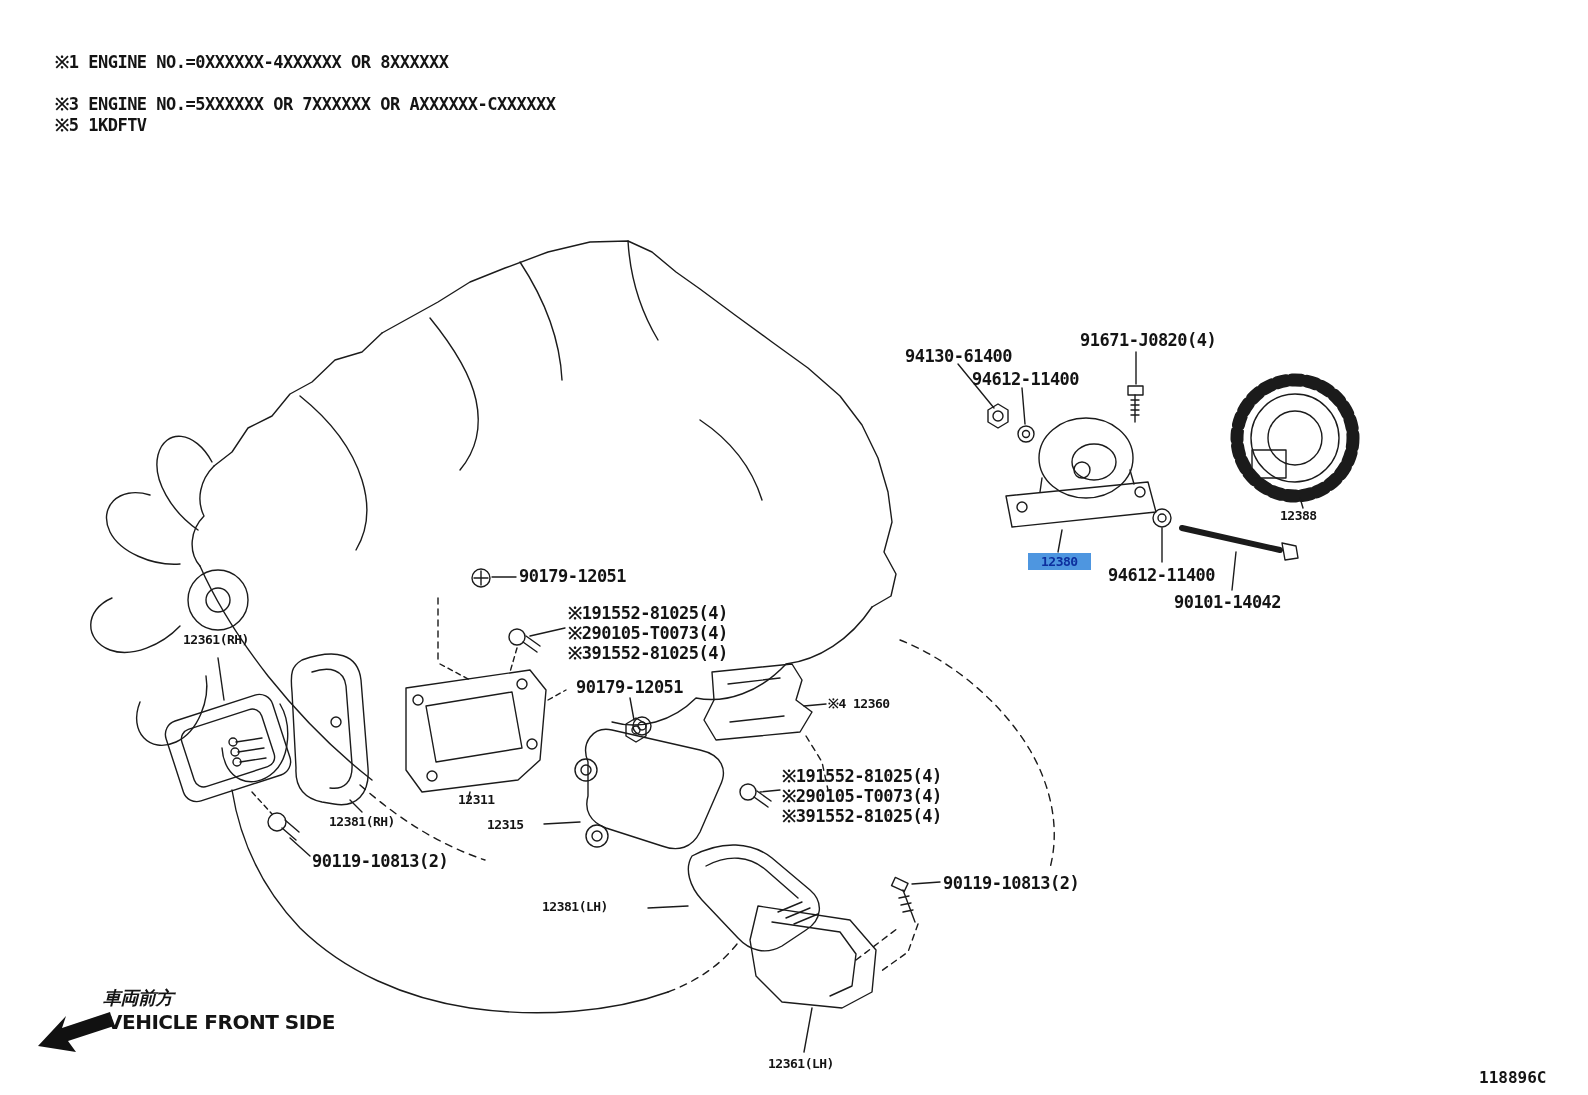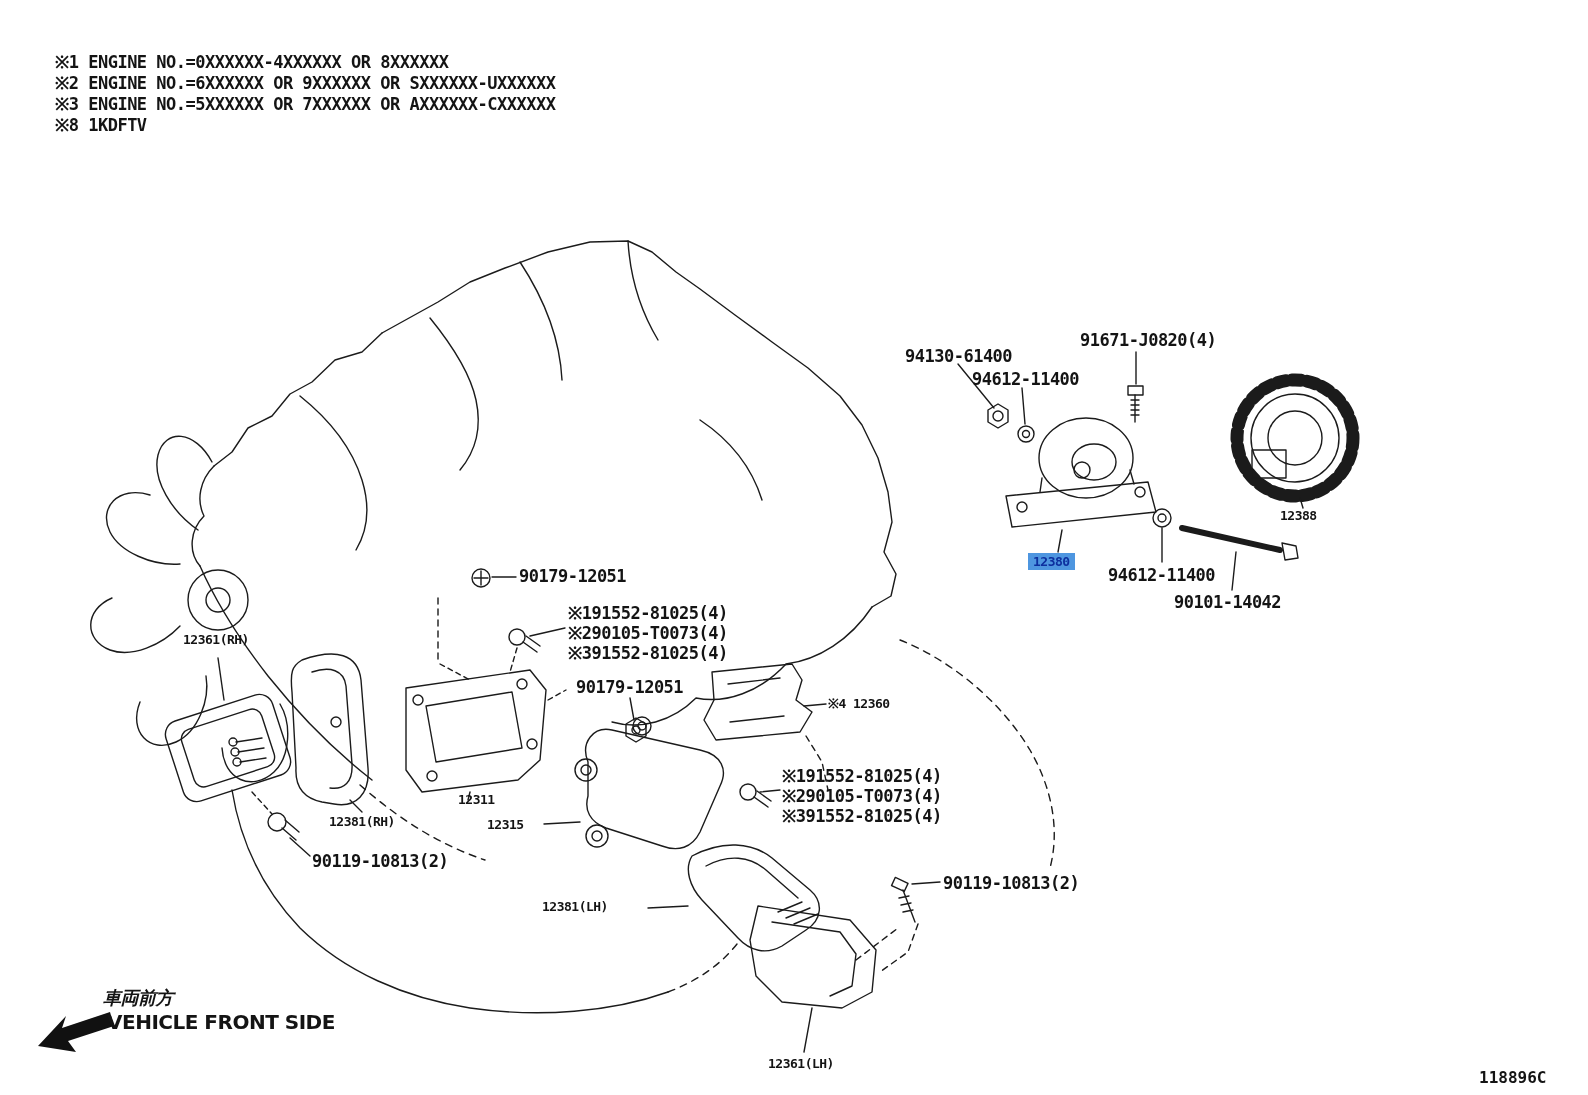--- a/index.html
+++ b/index.html
@@ -16,21 +16,21 @@
     white-space:nowrap;
     font:bold 17px "DejaVu Sans Mono",monospace;
     color:#141414;
     z-index:5;
     letter-spacing:-0.5px;
   }
   .big{font-size:13px;}
   .hl{
     background:#4e96e0;
     color:#0d2f9e;
-    padding:1px 5px;
+    padding:1px 13px;
   }
   .note{
     position:absolute;left:55px;
     font:bold 17px "DejaVu Sans Mono",monospace;
     color:#141414;white-space:nowrap;z-index:5;
     letter-spacing:-0.5px;
   }
   .jp{font-family:"DejaVu Sans",sans-serif;font-weight:bold;font-size:18px;font-style:italic;}
   .code{
     position:absolute;left:1479px;top:1068px;
@@ -176,23 +176,22 @@
       <path d="M 918,924 L 908,952 L 880,972" stroke-dasharray="6 5"></path>
 
       <path d="M 440,664 L 470,680" stroke-dasharray="5 4"></path>
       <path d="M 548,700 L 566,690" stroke-dasharray="5 4"></path>
     </g>
 
     <path d="M 38,1046 L 66,1016 L 62,1028 L 110,1012 L 114,1026 L 68,1041 L 76,1052 Z" fill="#111111" stroke="none"></path>
   </svg>
 
   <div class="note" style="top:50px">※1 ENGINE NO.=0XXXXXX-4XXXXXX OR 8XXXXXX</div>
-  <div class="note" style="top:71px">※2 ENGINE NO.=6XXXXXX OR 9XXXXXX OR SXXXXXX-UXXXXXX</div>
   <div class="note" style="top:92px">※3 ENGINE NO.=5XXXXXX OR 7XXXXXX OR AXXXXXX-CXXXXXX</div>
-  <div class="note" style="top:113px">※8 1KDFTV</div>
+  <div class="note" style="top:113px">※5 1KDFTV</div>
 
   <div class="plabel" style="left:905px;top:346px">94130-61400</div>
   <div class="plabel" style="left:972px;top:369px">94612-11400</div>
   <div class="plabel" style="left:1080px;top:330px">91671-J0820(4)</div>
   <div class="plabel big" style="left:1280px;top:508px">12388</div>
   <div class="plabel" style="left:1108px;top:565px">94612-11400</div>
   <div class="plabel" style="left:1174px;top:592px">90101-14042</div>
   <div class="plabel" style="left:519px;top:566px">90179-12051</div>
   <div class="plabel" style="left:568px;top:601px">※191552-81025(4)</div>
   <div class="plabel" style="left:568px;top:621px">※290105-T0073(4)</div>

